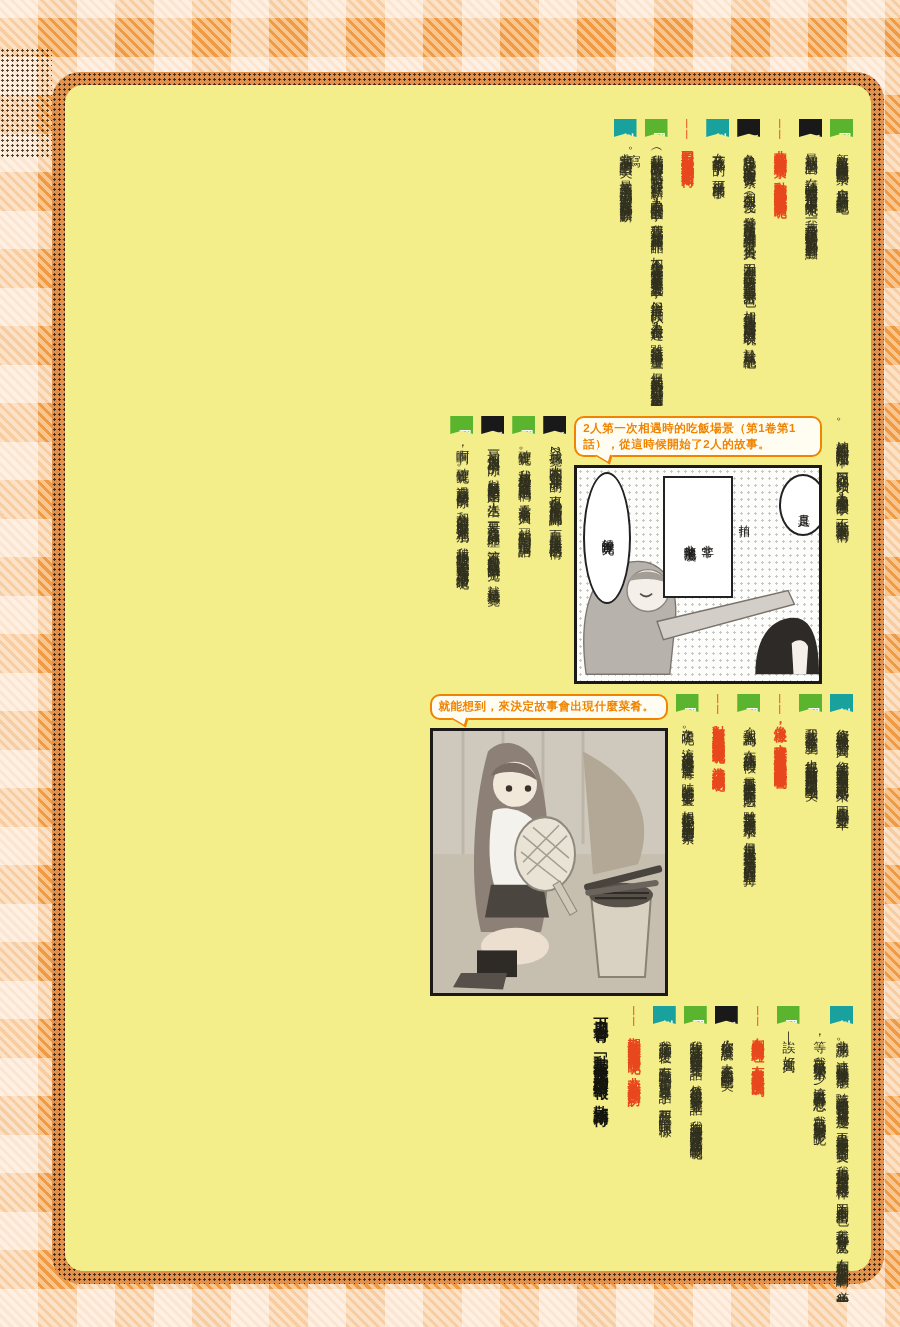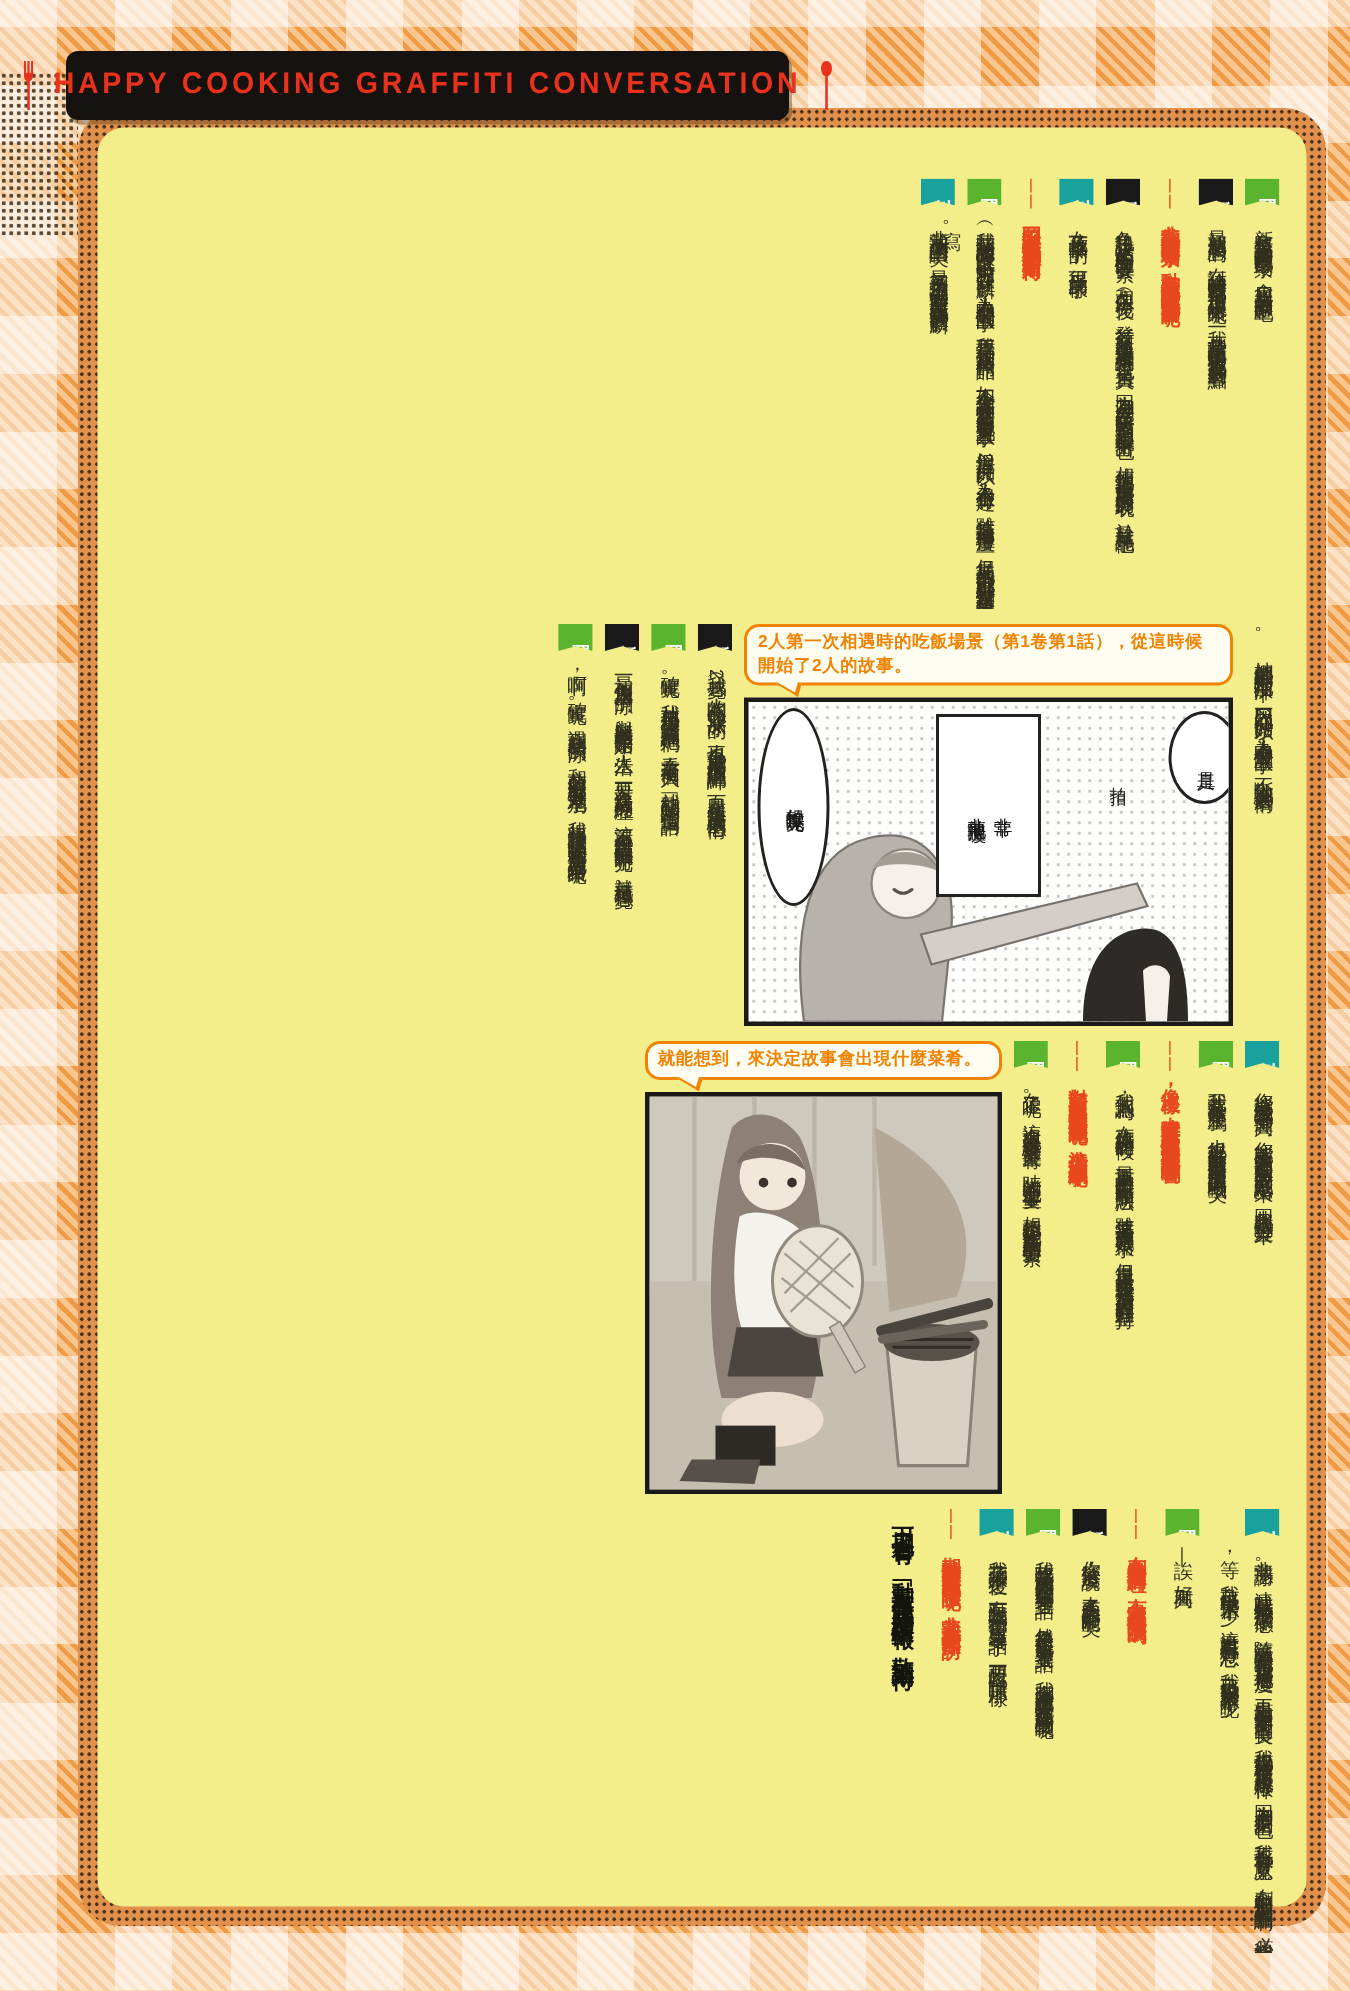--- a/index.html
+++ b/index.html
@@ -93,21 +93,21 @@
             <div class="vtext">（我最開始讀的時候）以（町子）涼和（森野）麒麟2人為中心展開的故事，我覺得是一個相當棒的作品。如今不少作品裡會有相當多的角色來充實故事，但這部作品只以2人為主很有趣。雖然這是部料理漫畫，但是其他的部分也很出彩特別是對於角色的描寫。</div>
           </div>
           <div class="item speech" style="order: 7;">
             <div class="tag" style="background: rgb(24, 161, 157);">川井</div>
             <div class="vtext">非常感謝您的讚美。最初為了讓涼不感到寂寞而出現在她身旁的麒麟</div>
           </div>
         </div>
 
       <div class="row" style="height:268px">
 
-        <div class="panelblock" style="order:1;width:326px">
+        <div class="panelblock" style="order:1;width:248px">
           <div class="obubble">2人第一次相遇時的吃飯場景（第1卷第1話），從這時候開始了2人的故事。</div>
           <div class="artbox dots">
             <svg class="charart" height="150" viewBox="0 0 266 150">
               <path d="M10 150 C2 90 12 38 52 28 C92 18 112 48 108 92 L102 150 Z" fill="#b7b2ab" stroke="#7c7670" stroke-width="1.5"></path>
               <circle cx="78" cy="58" r="23" fill="#f4efe8" stroke="#8a847c" stroke-width="1.5"></circle>
               <path d="M56 48 C62 34 92 32 100 50 C88 44 66 44 56 48 Z" fill="#a39d95"></path>
               <path d="M70 62 q6 5 12 0" fill="none" stroke="#55504a" stroke-width="2" stroke-linecap="round"></path>
               <path d="M88 92 L232 58 l7 15 L95 112 Z" fill="#d3cfc8" stroke="#77726b" stroke-width="1.5"></path>
               <path d="M196 150 C196 104 218 88 238 88 C258 88 266 112 266 150 Z" fill="#2d2a27"></path>
               <path d="M236 116 C242 110 252 112 254 120 L252 150 L238 150 Z" fill="#f4efe8"></path>
@@ -243,22 +243,13 @@
             <div class="vtext">──期待動畫播放時日本全國都「噗嗤」呢！非常感謝接受今天的採訪！</div>
           </div>
           <div class="item closing" style="order: 7;">
             <div class="vtext">下期也會有TV動畫「幸腹塗鴉」的後續情報。敬請期待！</div>
           </div>
         </div>
 
     </div>
   </div>
 
-  <div class="title-bar">
-    <svg class="title-icon" viewBox="0 0 16 56">
-      <path fill="#e8321e" d="M3 1 h2.2 v13 h1.6 V1 h2.4 v13 h1.6 V1 h2.2 v16 c0 4-2.6 6-3.6 6.6 V55 h-2.8 V23.6 C5.6 23 3 21 3 17 Z"></path>
-    </svg>
-    <span class="title-text">HAPPY COOKING GRAFFITI CONVERSATION</span>
-    <svg class="title-icon" viewBox="0 0 16 56">
-      <path fill="#e8321e" d="M8 1 c3.6 0 6 3.6 6 8.4 c0 4.4-2 7.6-4.6 8.4 V55 h-2.8 V17.8 C4 17 2 13.8 2 9.4 C2 4.6 4.4 1 8 1 Z"></path>
-    </svg>
-  </div>
 </div>
 
 </body></html>

